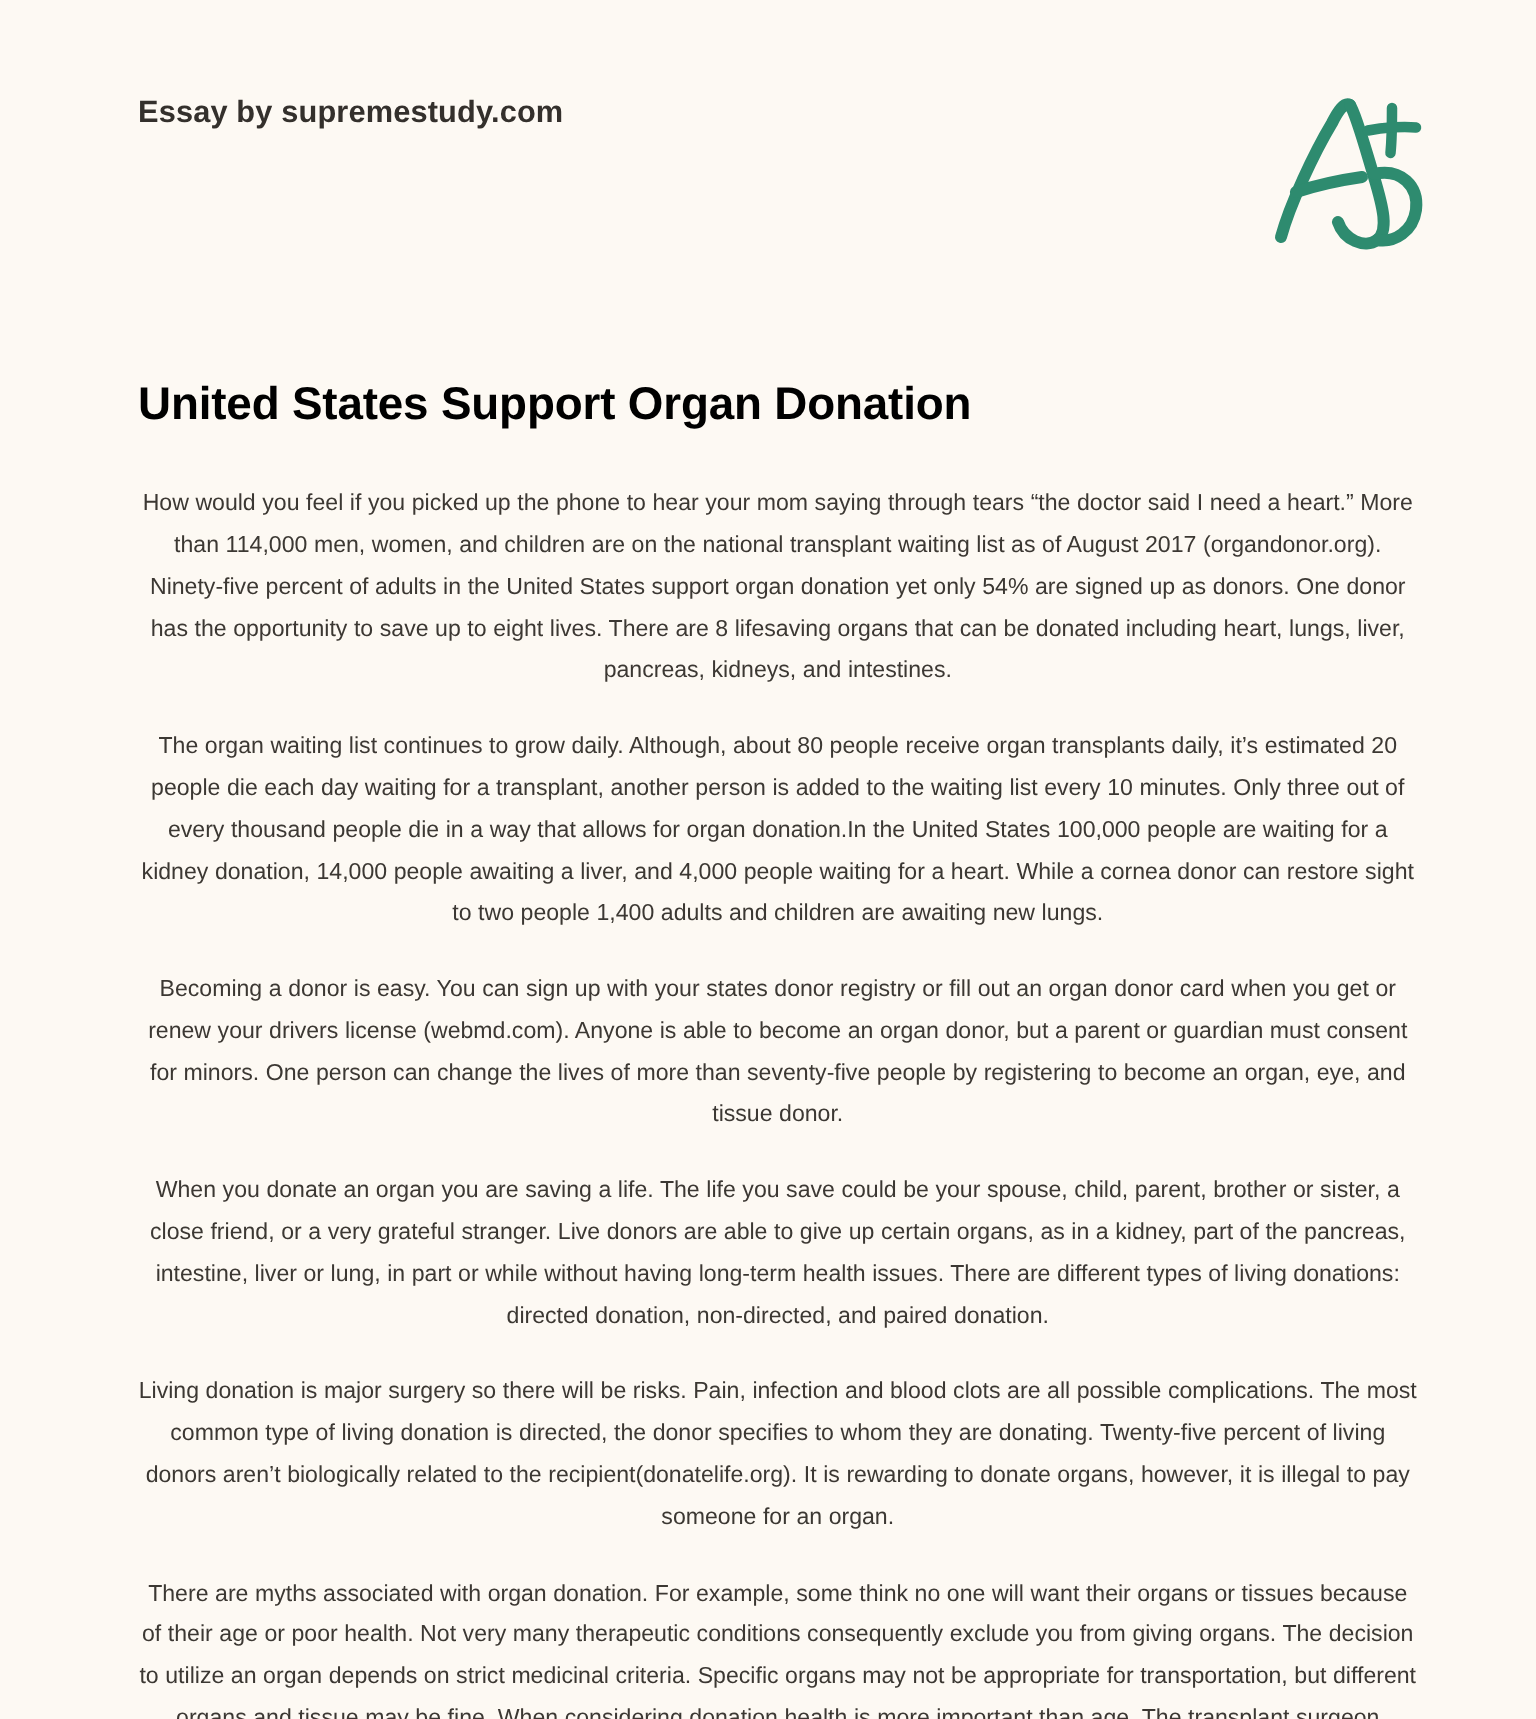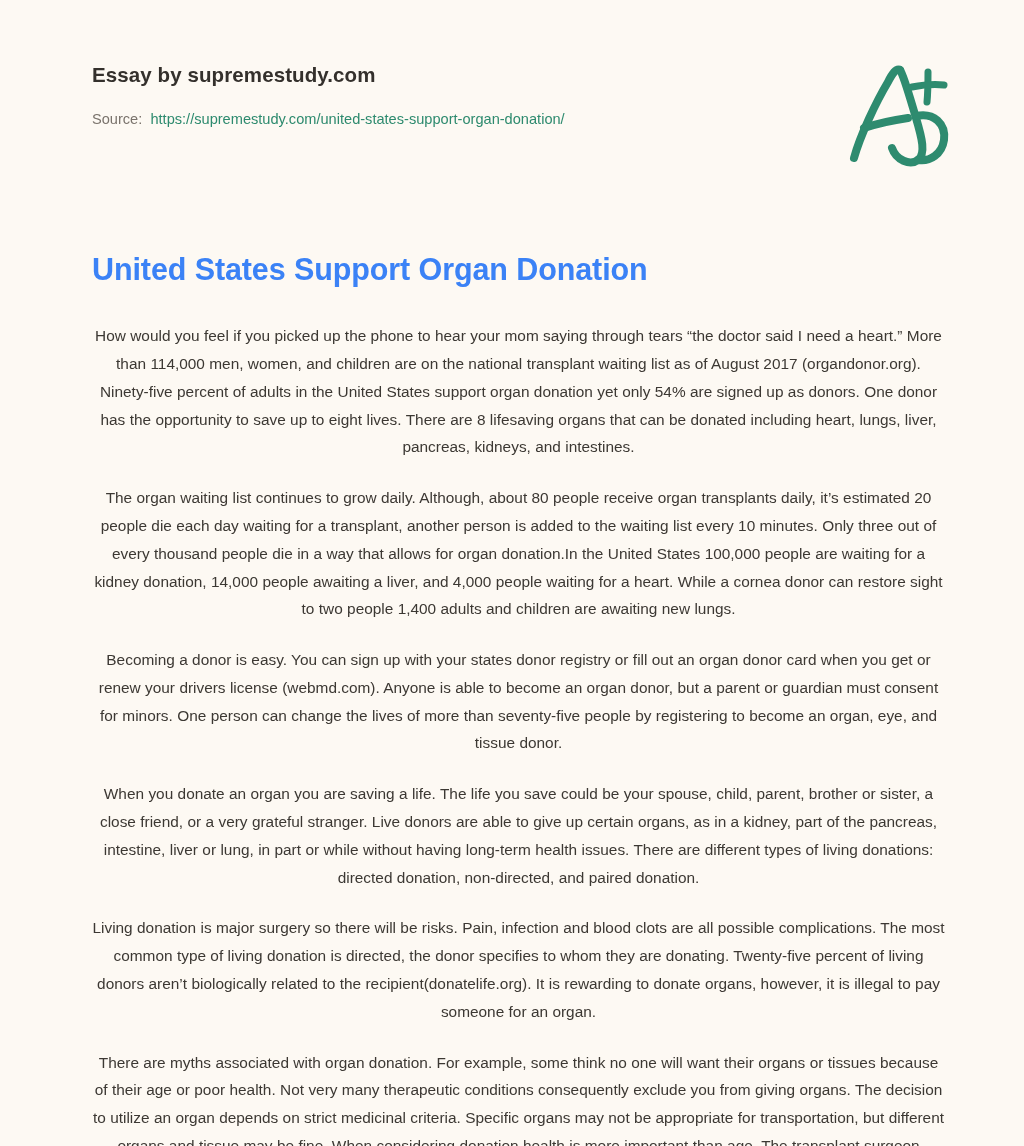--- a/index.html
+++ b/index.html
@@ -69,21 +69,21 @@
 
   
   .article {
     padding: 0 79px 0 92px;
   }
 
   .article-title {
     margin: 72px 0 0 0;
     font-size: 30.5px;
     font-weight: 700;
-    color: #3b82f6;
+    color: #000000;
     letter-spacing: -0.1px;
     line-height: 1.25;
   }
 
   .body-copy {
     margin-top: 34px;
   }
 
   .body-copy p {
     margin: 0 0 23px 0;
@@ -100,24 +100,20 @@
 </style>
 </head>
 <body>
 
 <div class="page">
 
   <div class="header">
 
     <div class="byline">Essay by supremestudy.com</div>
 
-    <div class="source-line">
-      <span class="source-label">Source:</span>
-      <span>&nbsp;</span><a class="source-url" href="#">https://supremestudy.com/united-states-support-organ-donation/</a>
-    </div>
 
     <div class="logo">
       <svg viewBox="0 0 120 112" xmlns="http://www.w3.org/2000/svg" fill="none" stroke="#2e8b6f" stroke-linecap="round" stroke-linejoin="round">
 
         <path d="M12 100 C 18 78, 34 44, 46 24 C 50 16, 54 10, 58 12" stroke-width="8"></path>
 
         <path d="M58 12 C 62 18, 68 40, 74 60 C 80 80, 84 96, 76 102
                  C 68 108, 54 102, 50 90" stroke-width="8"></path>
 
         <path d="M22 70 C 34 66, 52 62, 66 60" stroke-width="8"></path>

